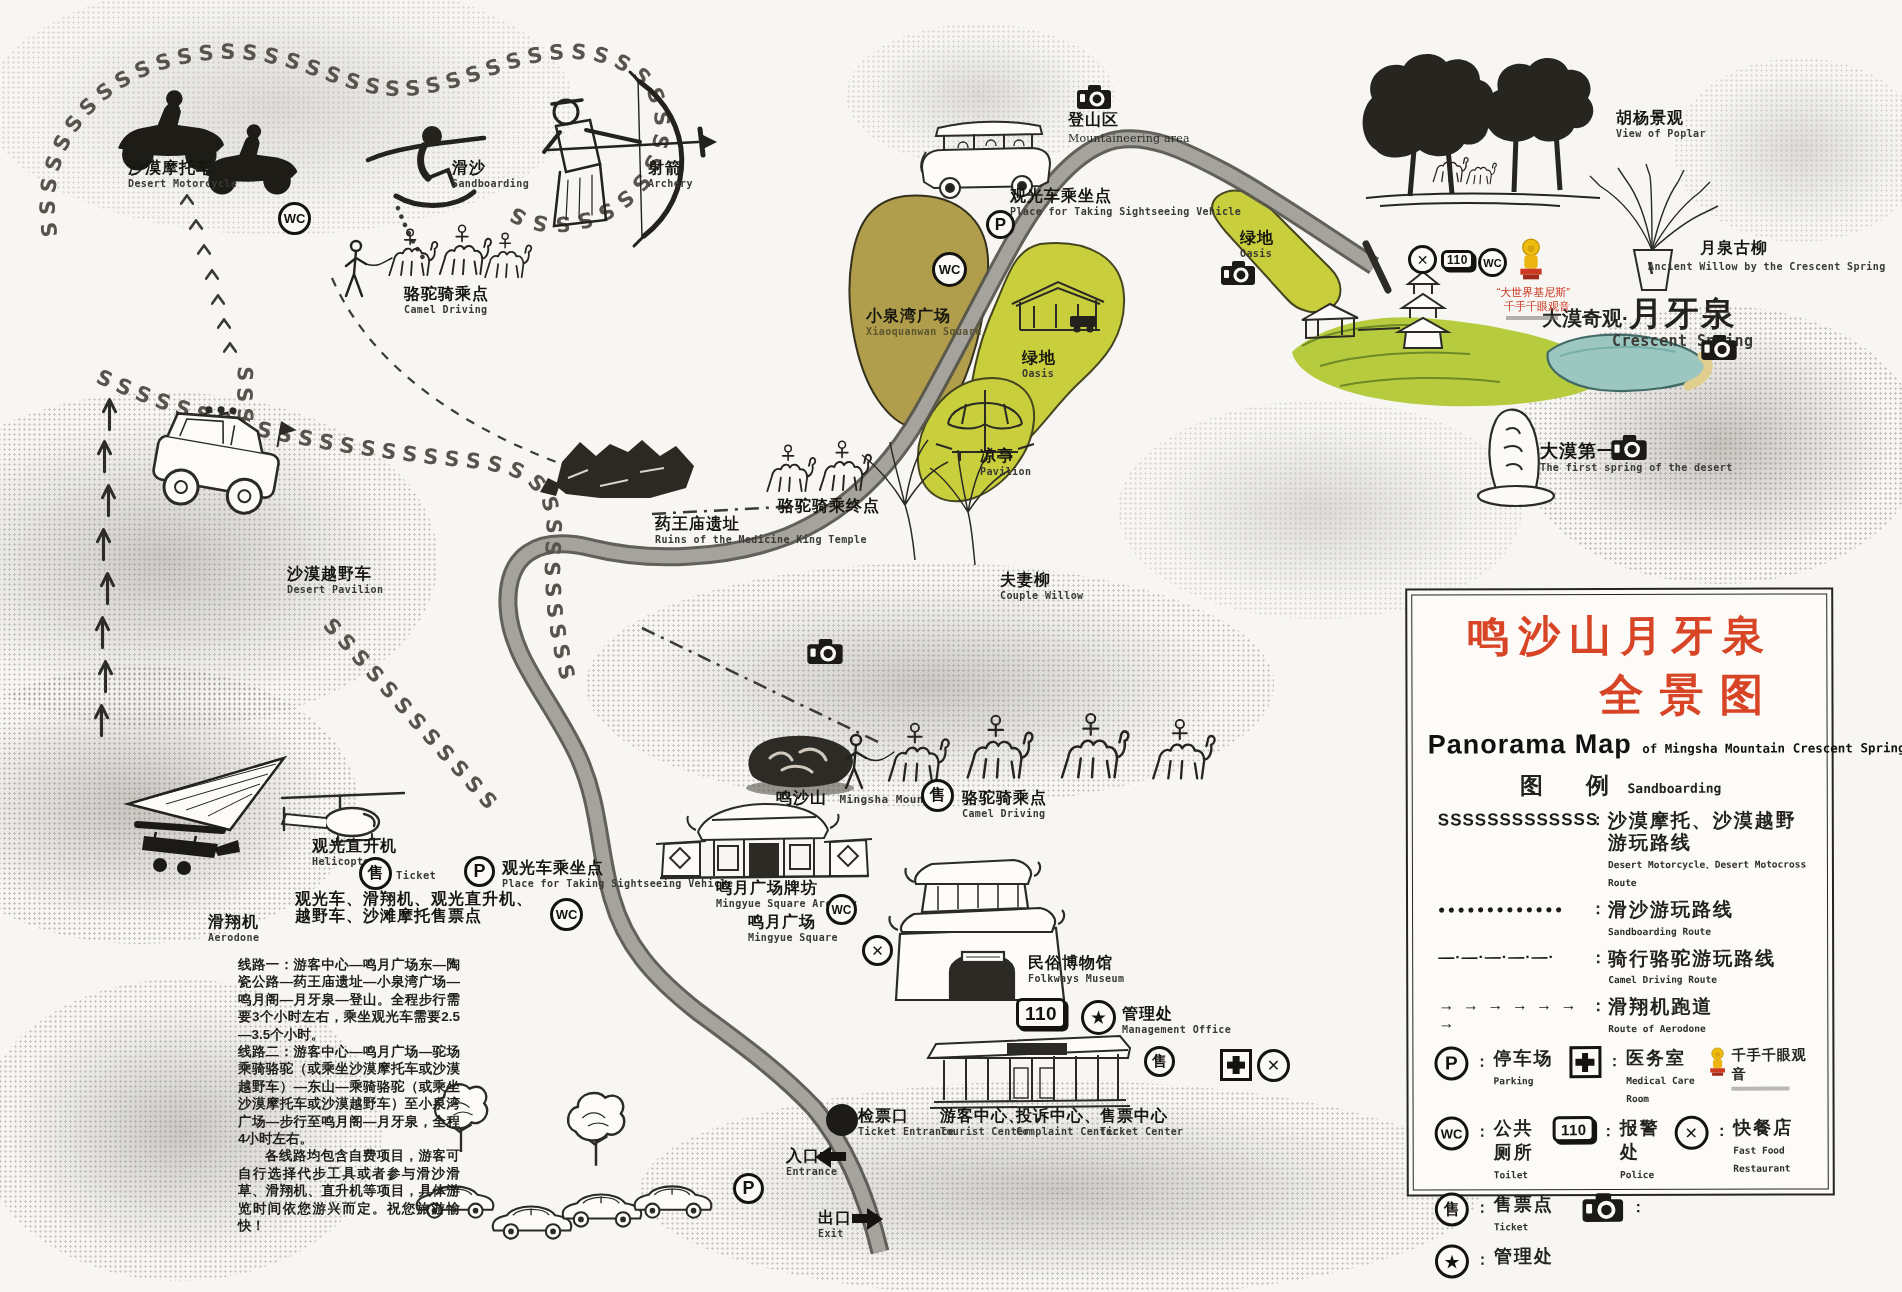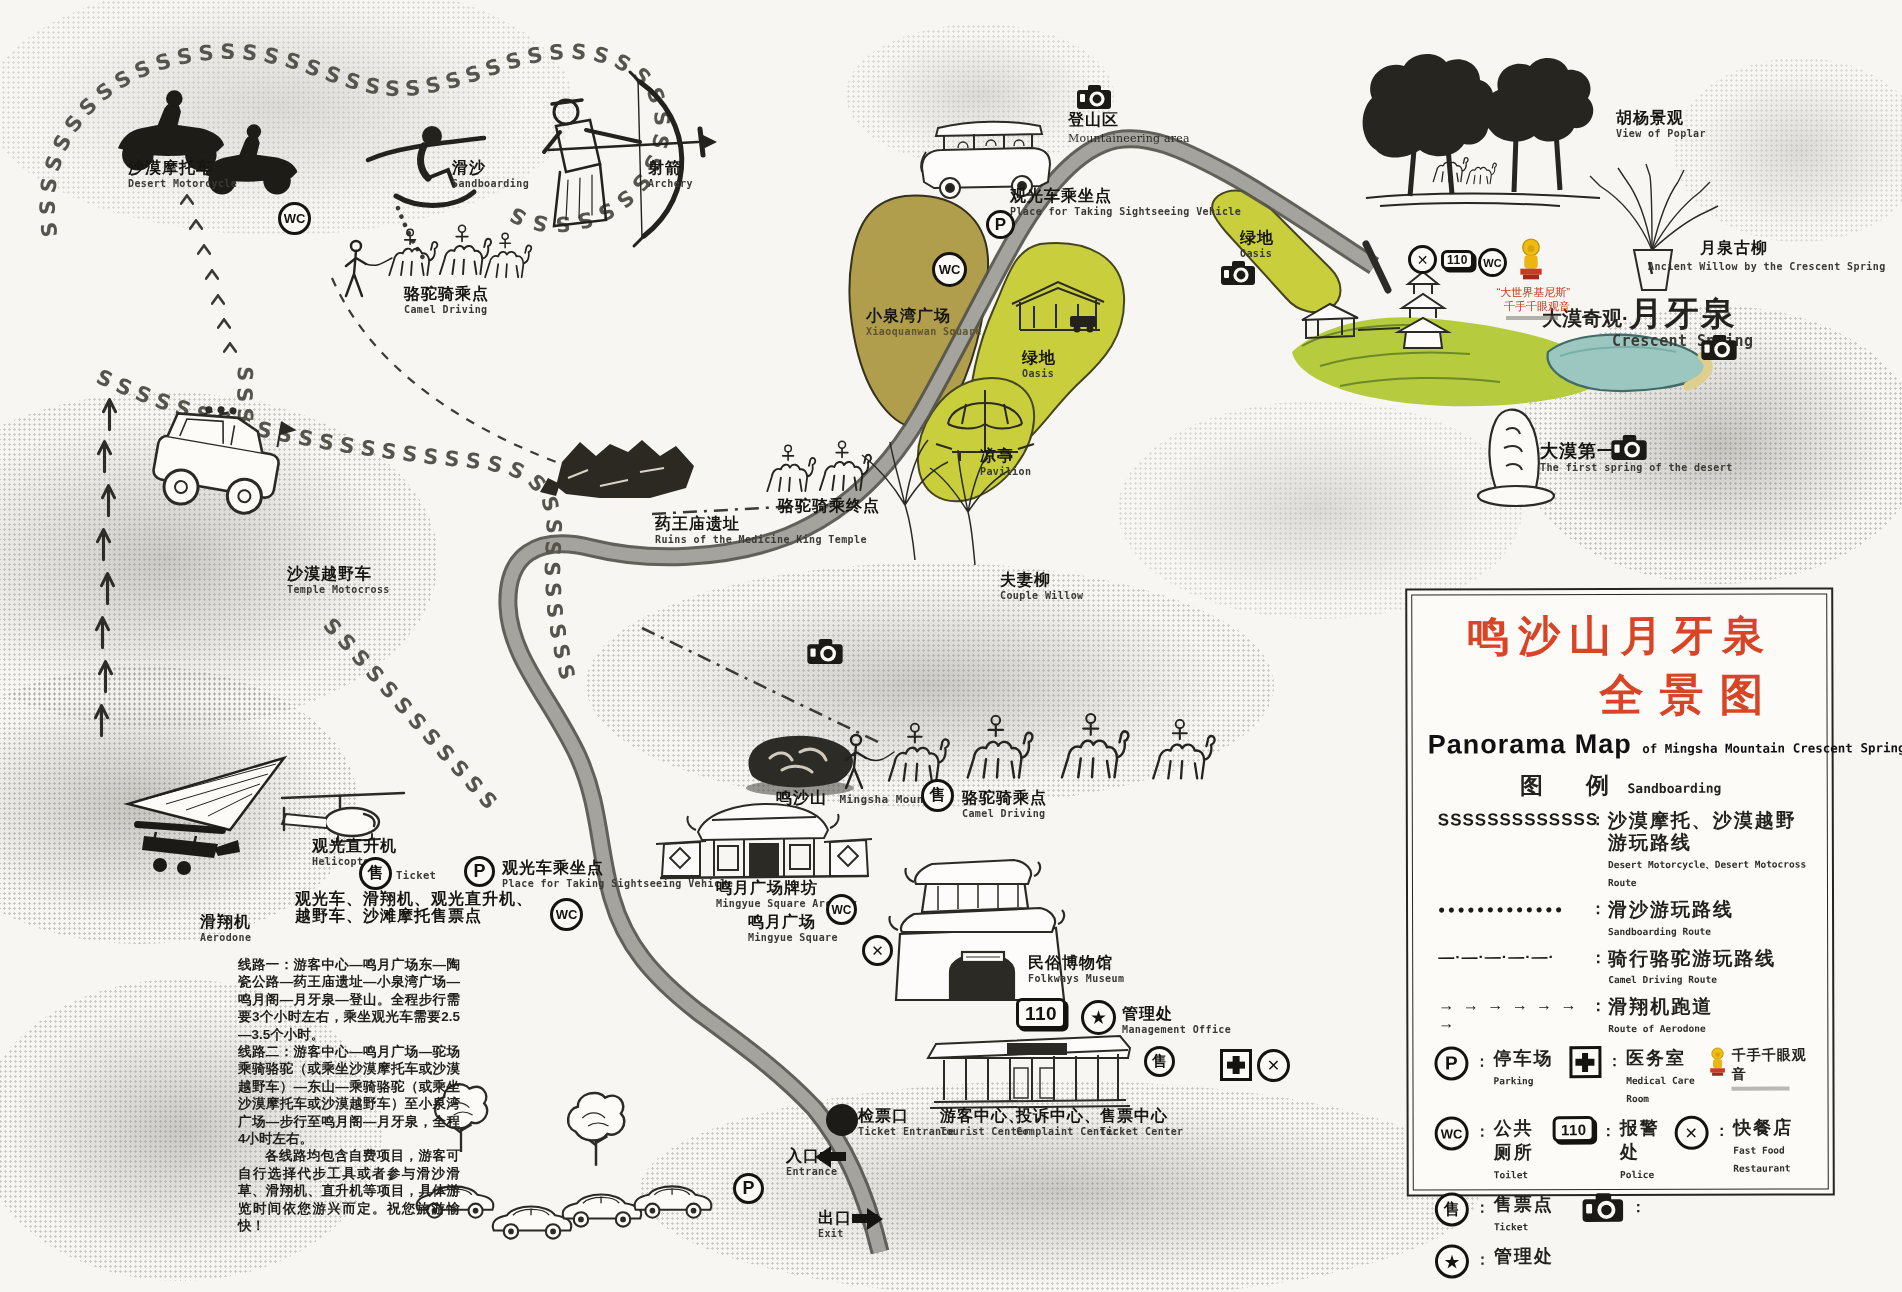--- a/index.html
+++ b/index.html
@@ -505,42 +505,42 @@
   </div>
   <div class="poi" style="left:778px;top:498px">
     <span class="z">骆驼骑乘终点</span>
   </div>
   <div class="poi" style="left:1000px;top:572px">
     <span class="z">夫妻柳</span>
     <span class="e">Couple Willow</span>
   </div>
   <div class="poi" style="left:287px;top:566px">
     <span class="z">沙漠越野车</span>
-    <span class="e">Temple Motocross</span>
+    <span class="e">Desert Pavilion</span>
   </div>
   <div class="poi inline" style="left:776px;top:790px">
     <span class="z">鸣沙山</span>
     <span class="e">Mingsha Mountain</span>
   </div>
   <div class="poi" style="left:962px;top:790px">
     <span class="z">骆驼骑乘点</span>
     <span class="e">Camel Driving</span>
   </div>
   <div class="poi" style="left:312px;top:838px">
     <span class="z">观光直升机</span>
     <span class="e">Helicopter</span>
   </div>
   <div class="poi" style="left:396px;top:868px">
     <span class="e" style="font-size:10.5px">Ticket</span>
   </div>
   <div class="poi" style="left:502px;top:860px">
     <span class="z">观光车乘坐点</span>
     <span class="e">Place for Taking Sightseeing Vehicle</span>
   </div>
-  <div class="poi" style="left:200px;top:914px">
+  <div class="poi" style="left:208px;top:914px">
     <span class="z">滑翔机</span>
     <span class="e">Aerodone</span>
   </div>
   <div class="poi" style="left:295px;top:891px">
     <span class="z">观光车、滑翔机、观光直升机、</span>
     <span class="z">越野车、沙滩摩托售票点</span>
   </div>
   <div class="poi" style="left:716px;top:880px">
     <span class="z">鸣月广场牌坊</span>
     <span class="e">Mingyue Square Archway</span>

